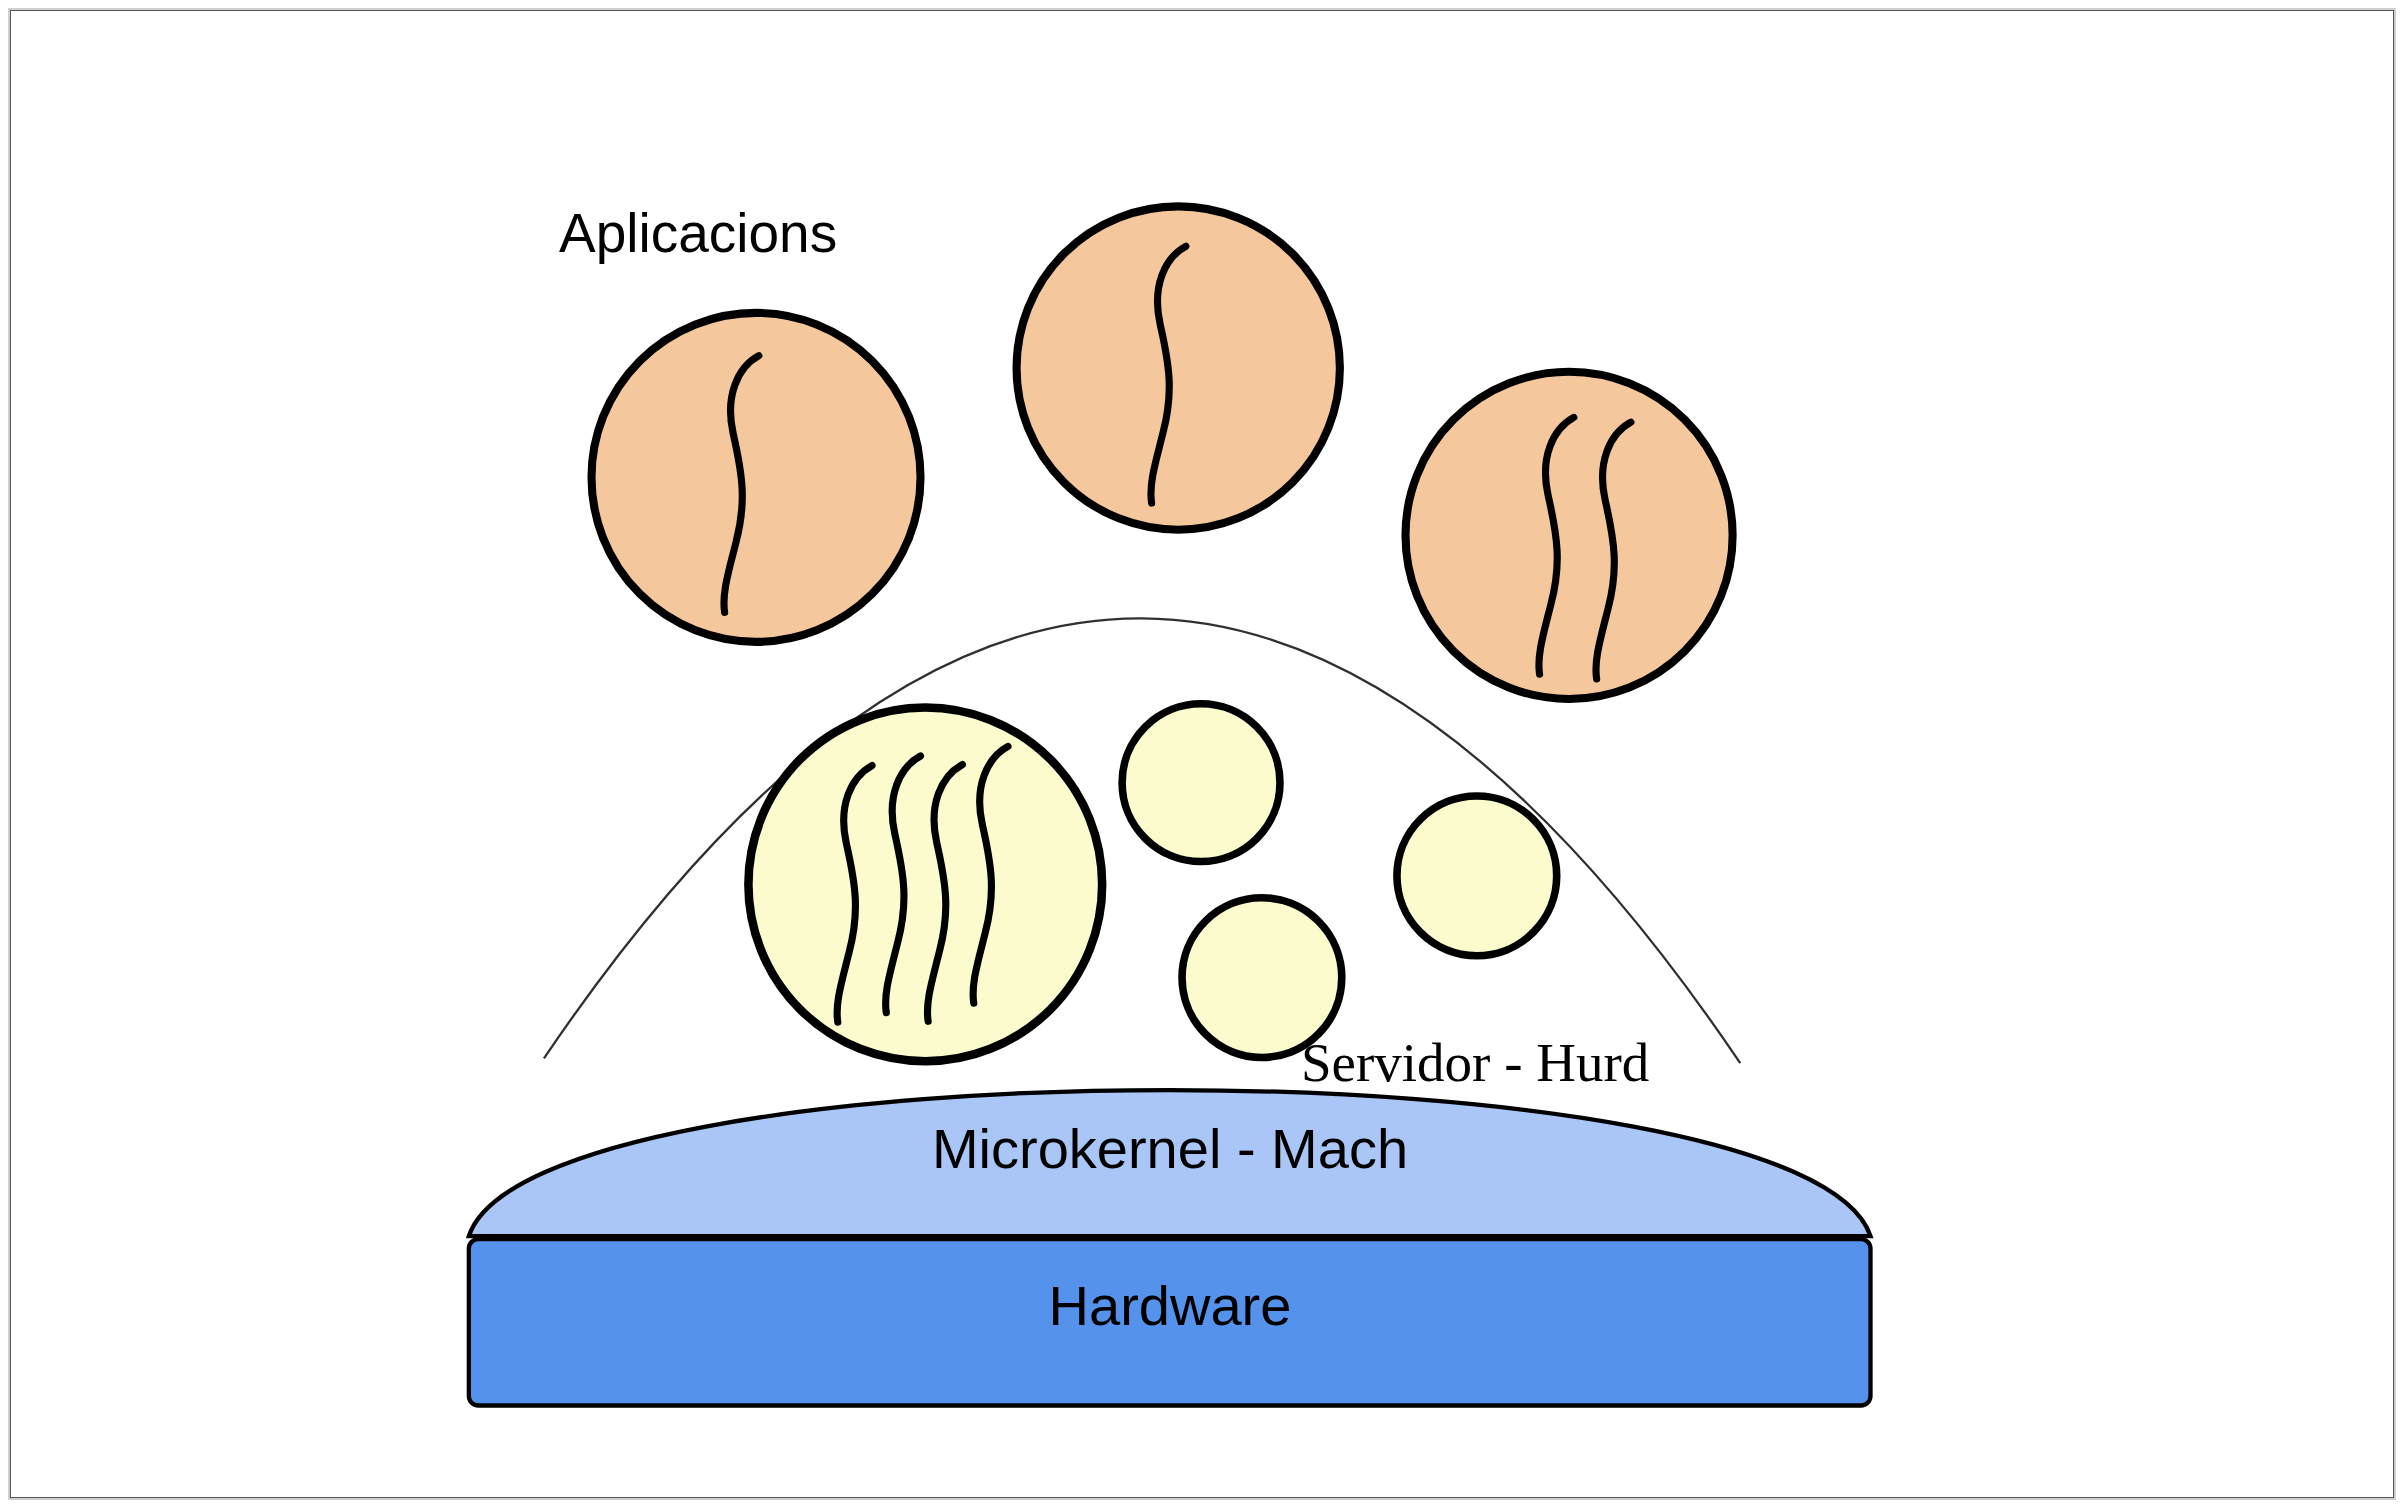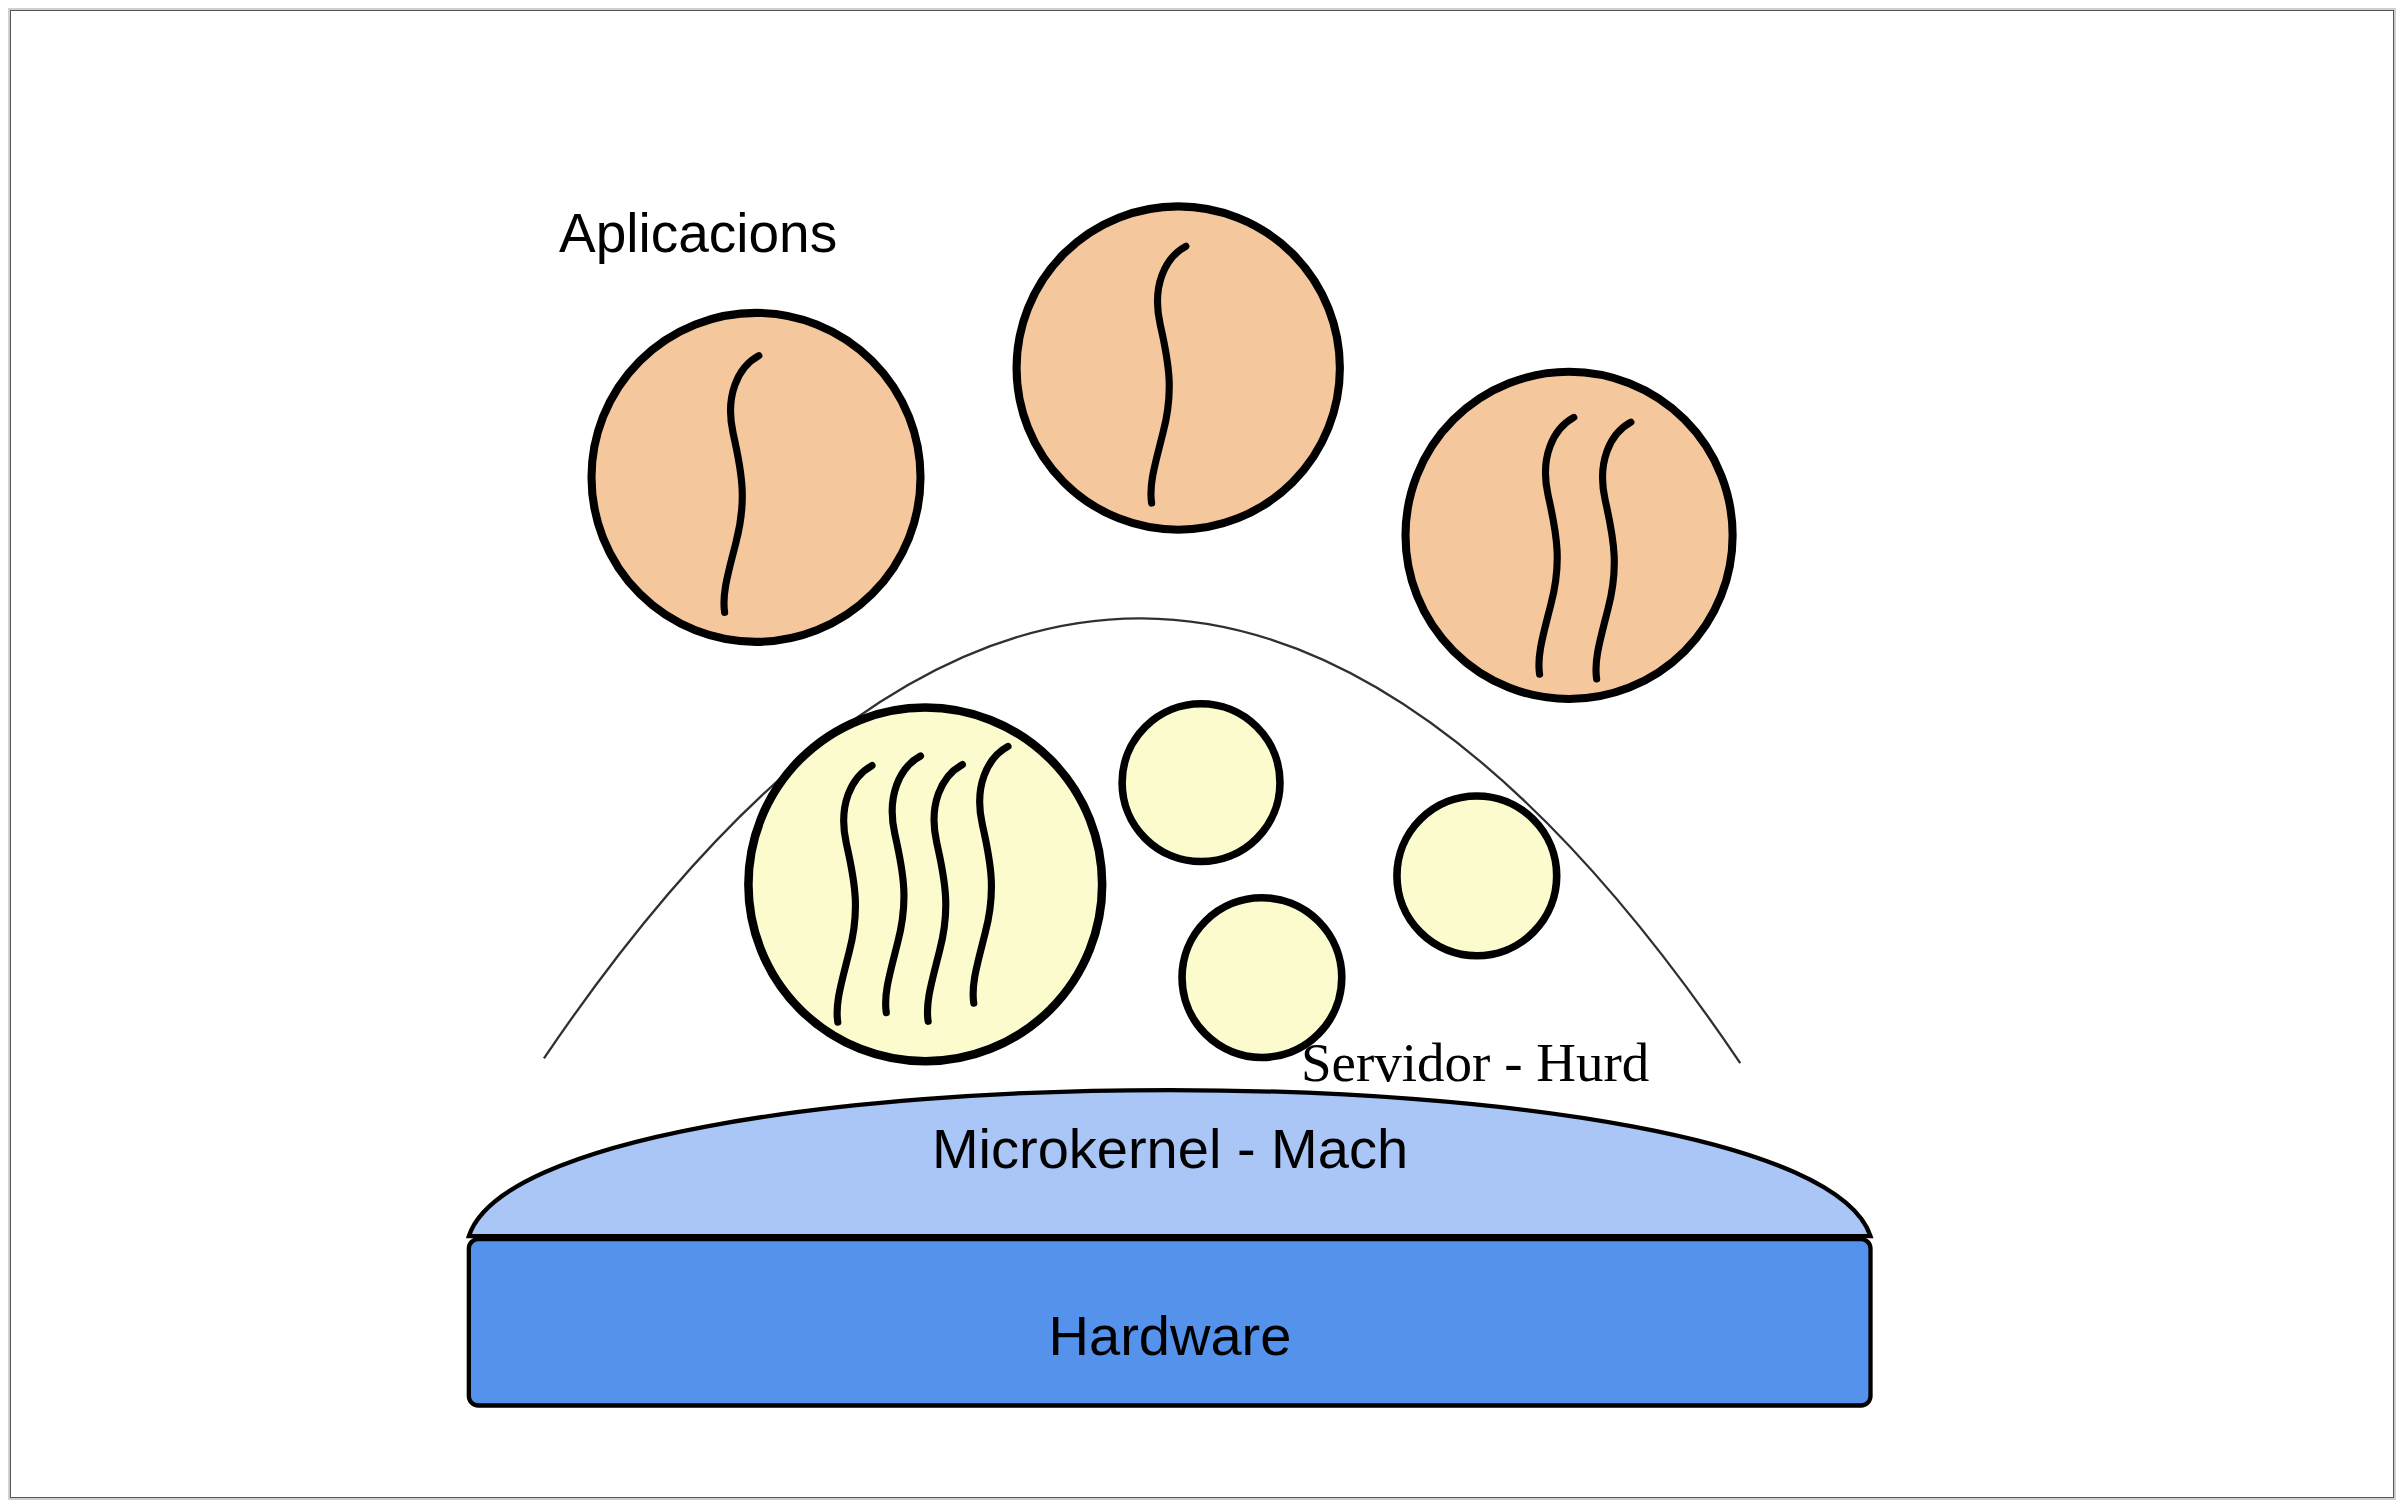--- a/index.html
+++ b/index.html
@@ -59,21 +59,21 @@
     font-size: 56px;
   }
   .label-centered {
     left: 469px;
     width: 1402px;
     text-align: center;
   }
   .label-apps      { left: 559px;  top: 178px; margin-top: 28px;  }
   .label-servidor  { left: 1301px; top: 1035px; font-family: Liberation Serif, serif; }
   .label-micro     { top: 1121px; }
-  .label-hardware  { top: 1308px; text-align: center; }
+  .label-hardware  { top: 1278px; text-align: center; }
 </style>
 </head>
 <body>
 
 <div class="canvas">
 
   <svg class="diagram-svg" viewBox="0 0 2528 1590">
     <defs>
       <path id="squig" d="M 26 2 C 4 14, -10 44, -1 84 C 9 128, 13 156, 2 198 C -6 230, -13 252, -10 272"></path>
     </defs>

